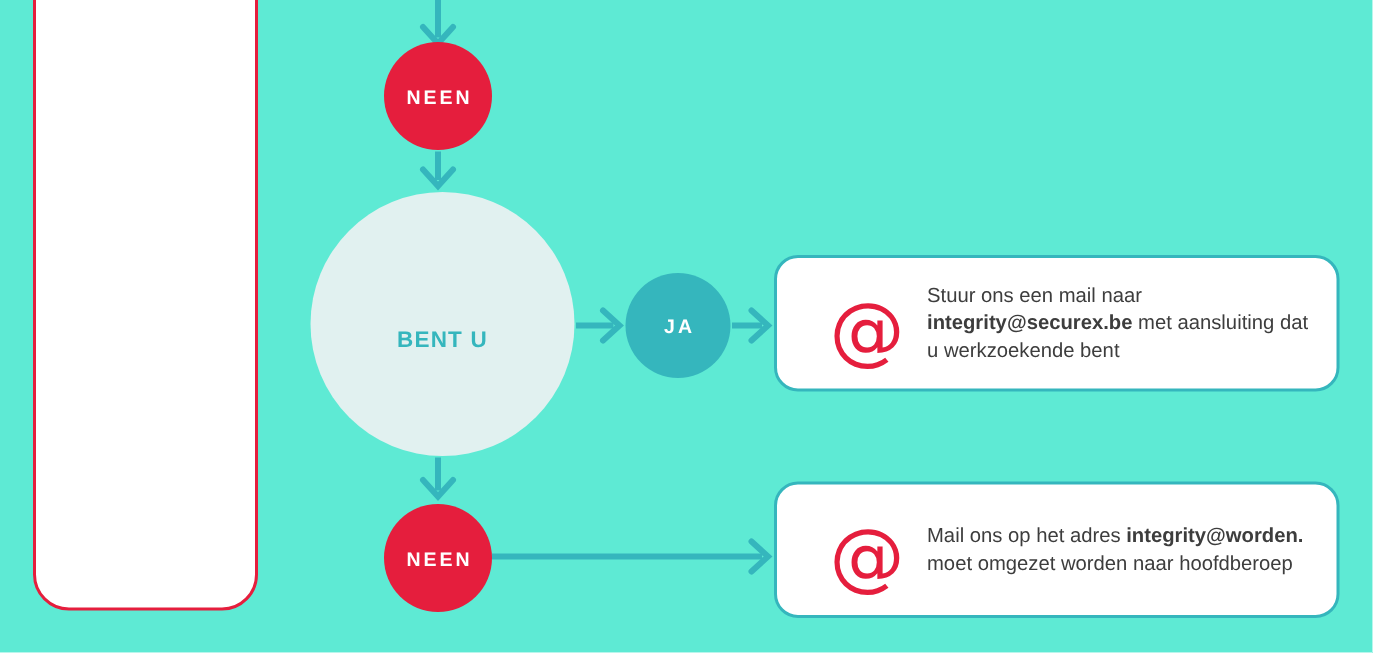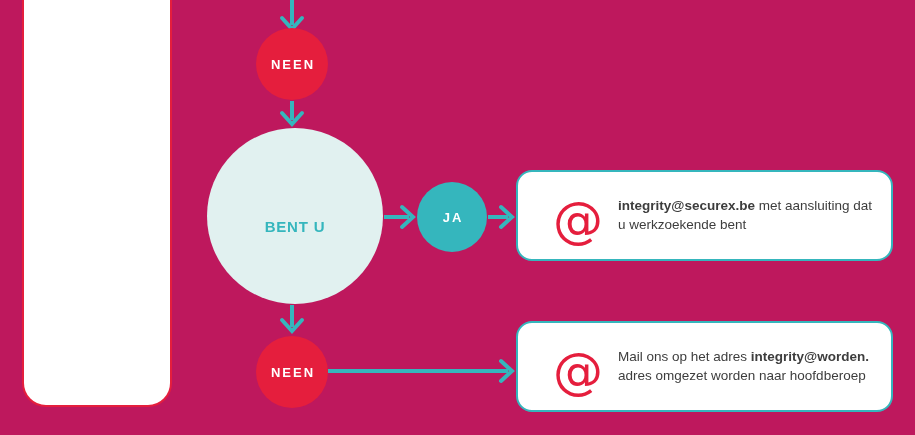--- a/index.html
+++ b/index.html
@@ -1,21 +1,21 @@
 <!DOCTYPE html>
 <html style="--red: #e51e3d; --teal: #35b6bd; --pale-teal: #e1f1f0; --ink: #3d3d3d;"><head>
 <meta charset="utf-8">
 <style>
   html, body { margin: 0; padding: 0; background: #ffffff; }
   .stage {
     position: relative;
     width: 915px;
     height: 435px;
     overflow: hidden;
-    background: #be185d;
+    background: #5eead4;
     font-family: "Liberation Sans", sans-serif;
   }
 
   
   .red-outline {
     position: absolute;
     left: 22px;
     top: -30px;
     width: 146px;
     height: 433px;
@@ -169,26 +169,27 @@
     <span class="node-label">JA</span>
   </div>
 
   <div class="node neen neen-bottom">
     <span class="node-label">NEEN</span>
   </div>
 
   <div class="mailbox mailbox-1">
     <span class="at">@</span>
     <div class="mail-text">
+      <div class="tline"><span>Stuur ons een mail naar</span></div>
       <div class="tline"><b>integrity@securex.be</b><span> met aansluiting dat</span></div>
       <div class="tline"><span>u werkzoekende bent</span></div>
     </div>
   </div>
 
   <div class="mailbox mailbox-2">
     <span class="at">@</span>
     <div class="mail-text">
       <div class="tline"><span>Mail ons op het adres </span><b>integrity@worden.</b></div>
-      <div class="tline"><span>adres omgezet worden naar hoofdberoep</span></div>
+      <div class="tline"><span>moet omgezet worden naar hoofdberoep</span></div>
     </div>
   </div>
 
 </div>
 
 </body></html>

